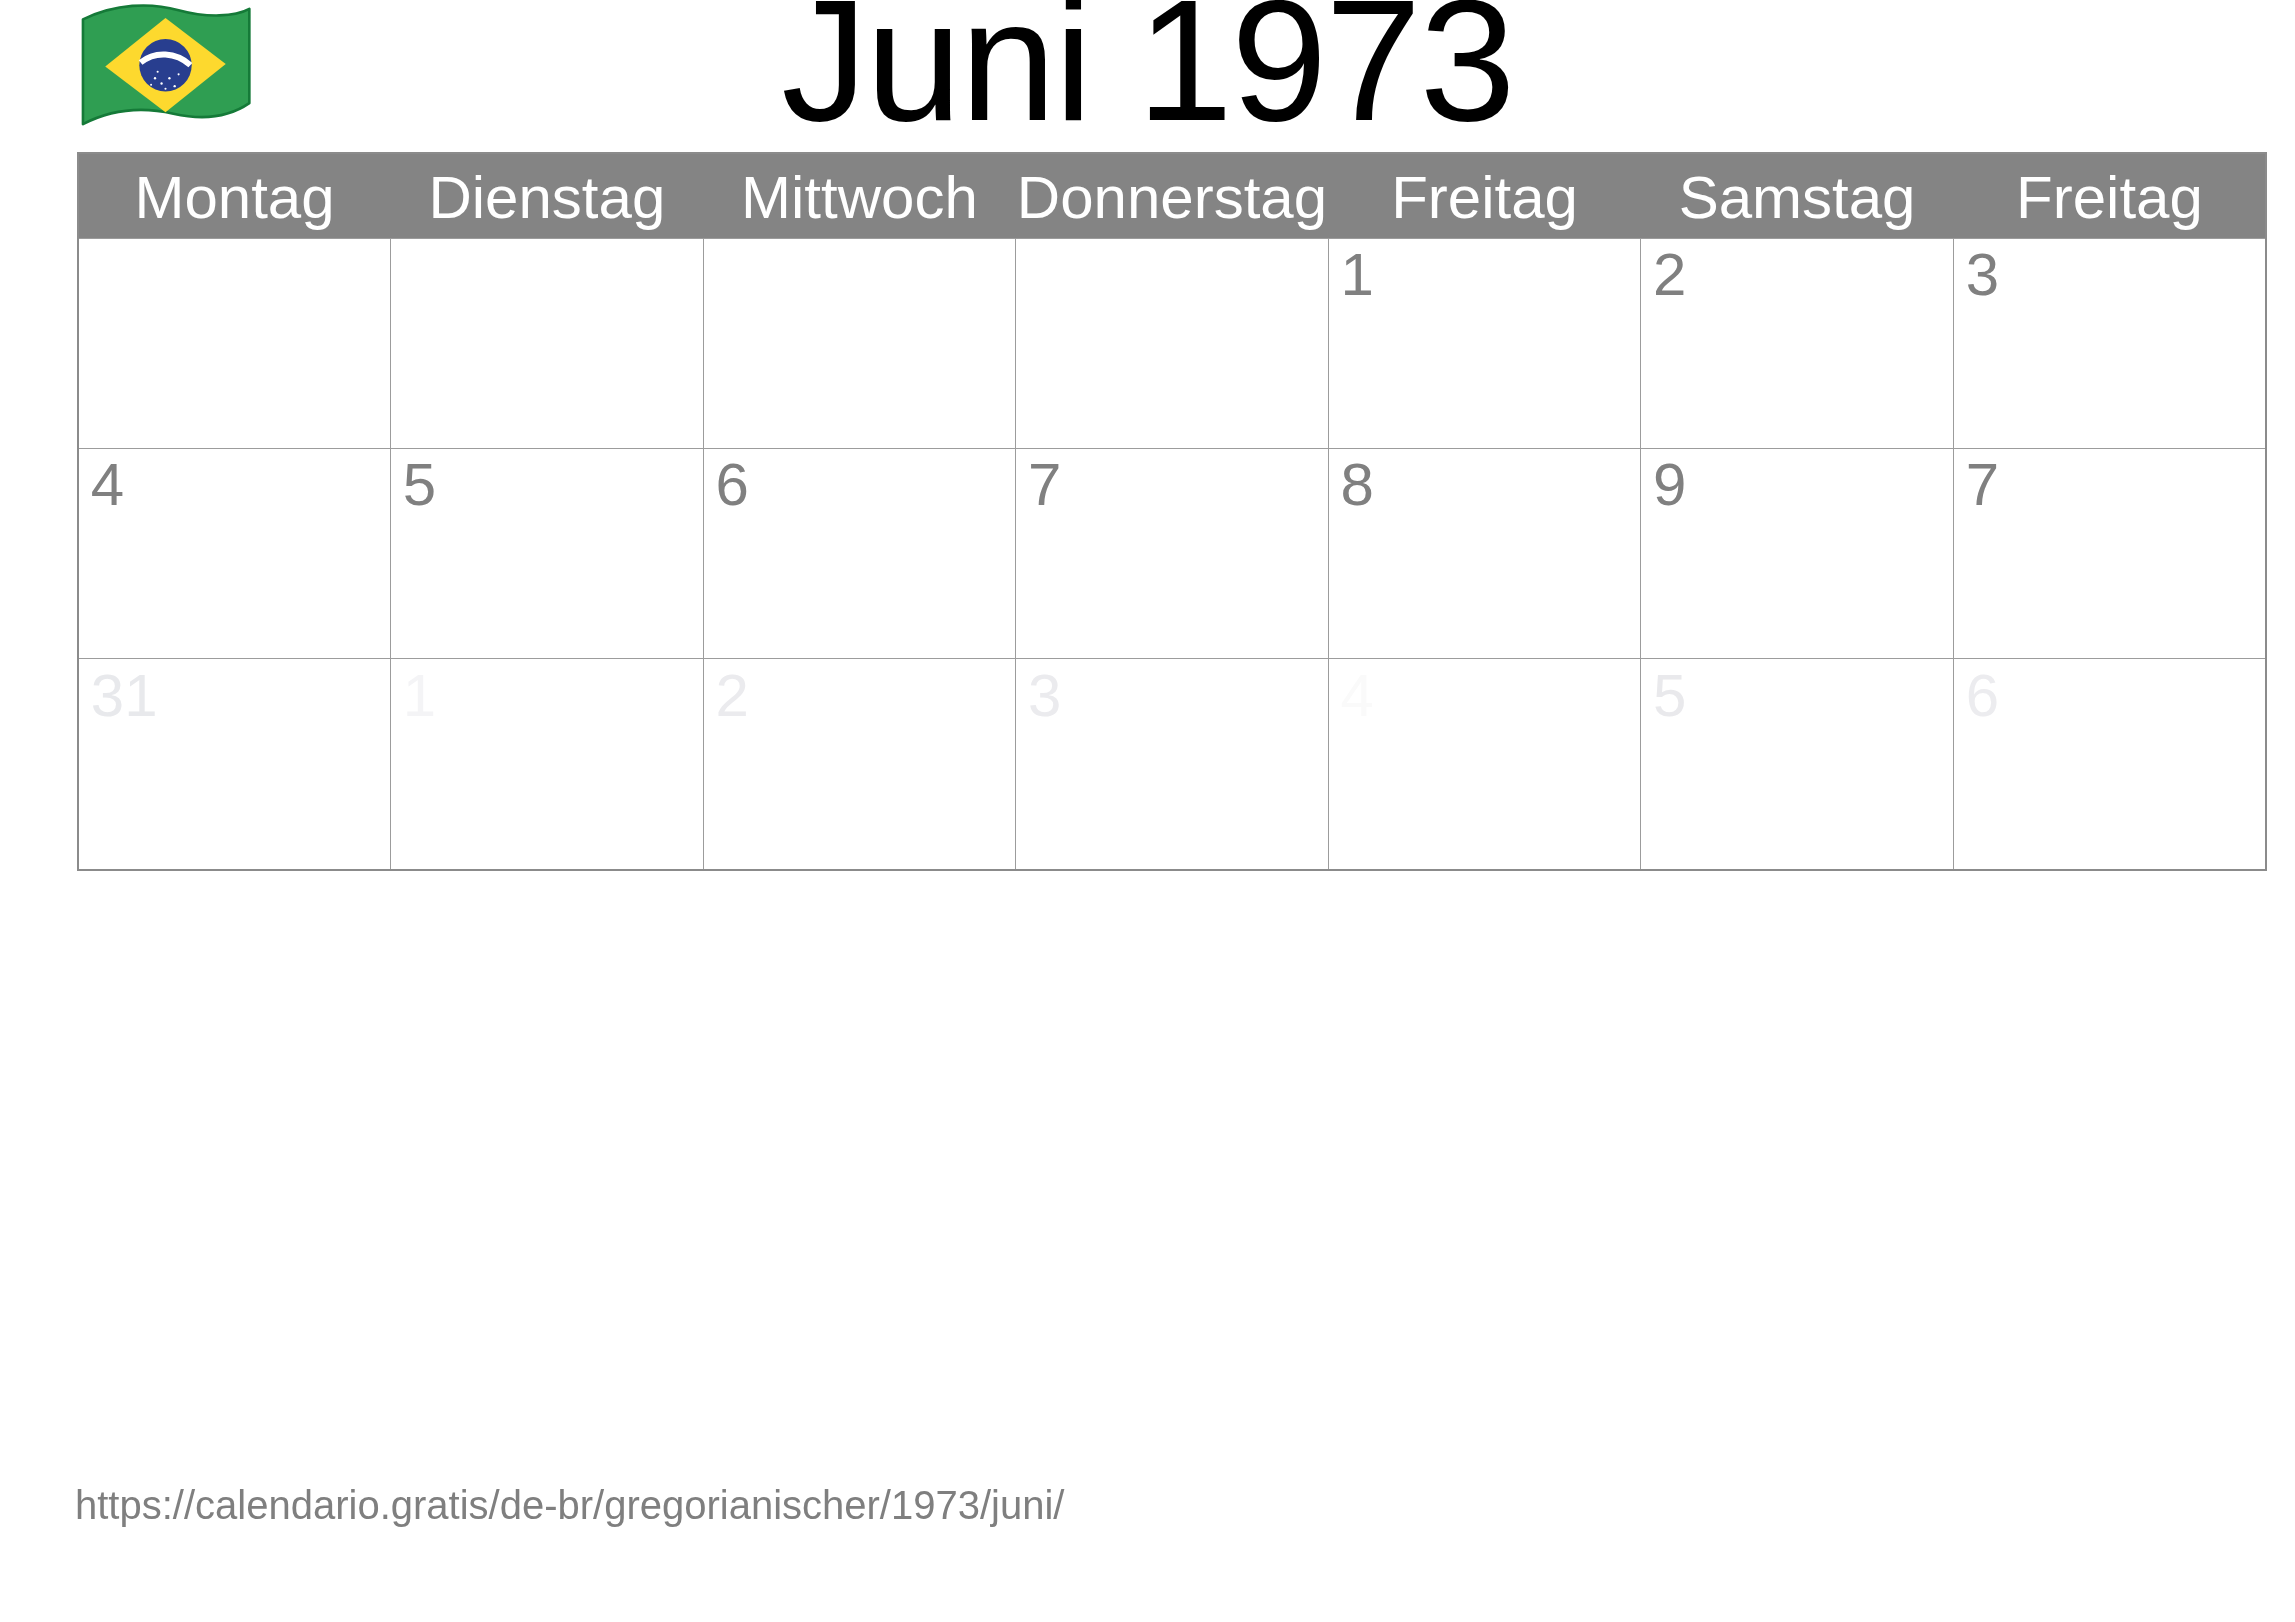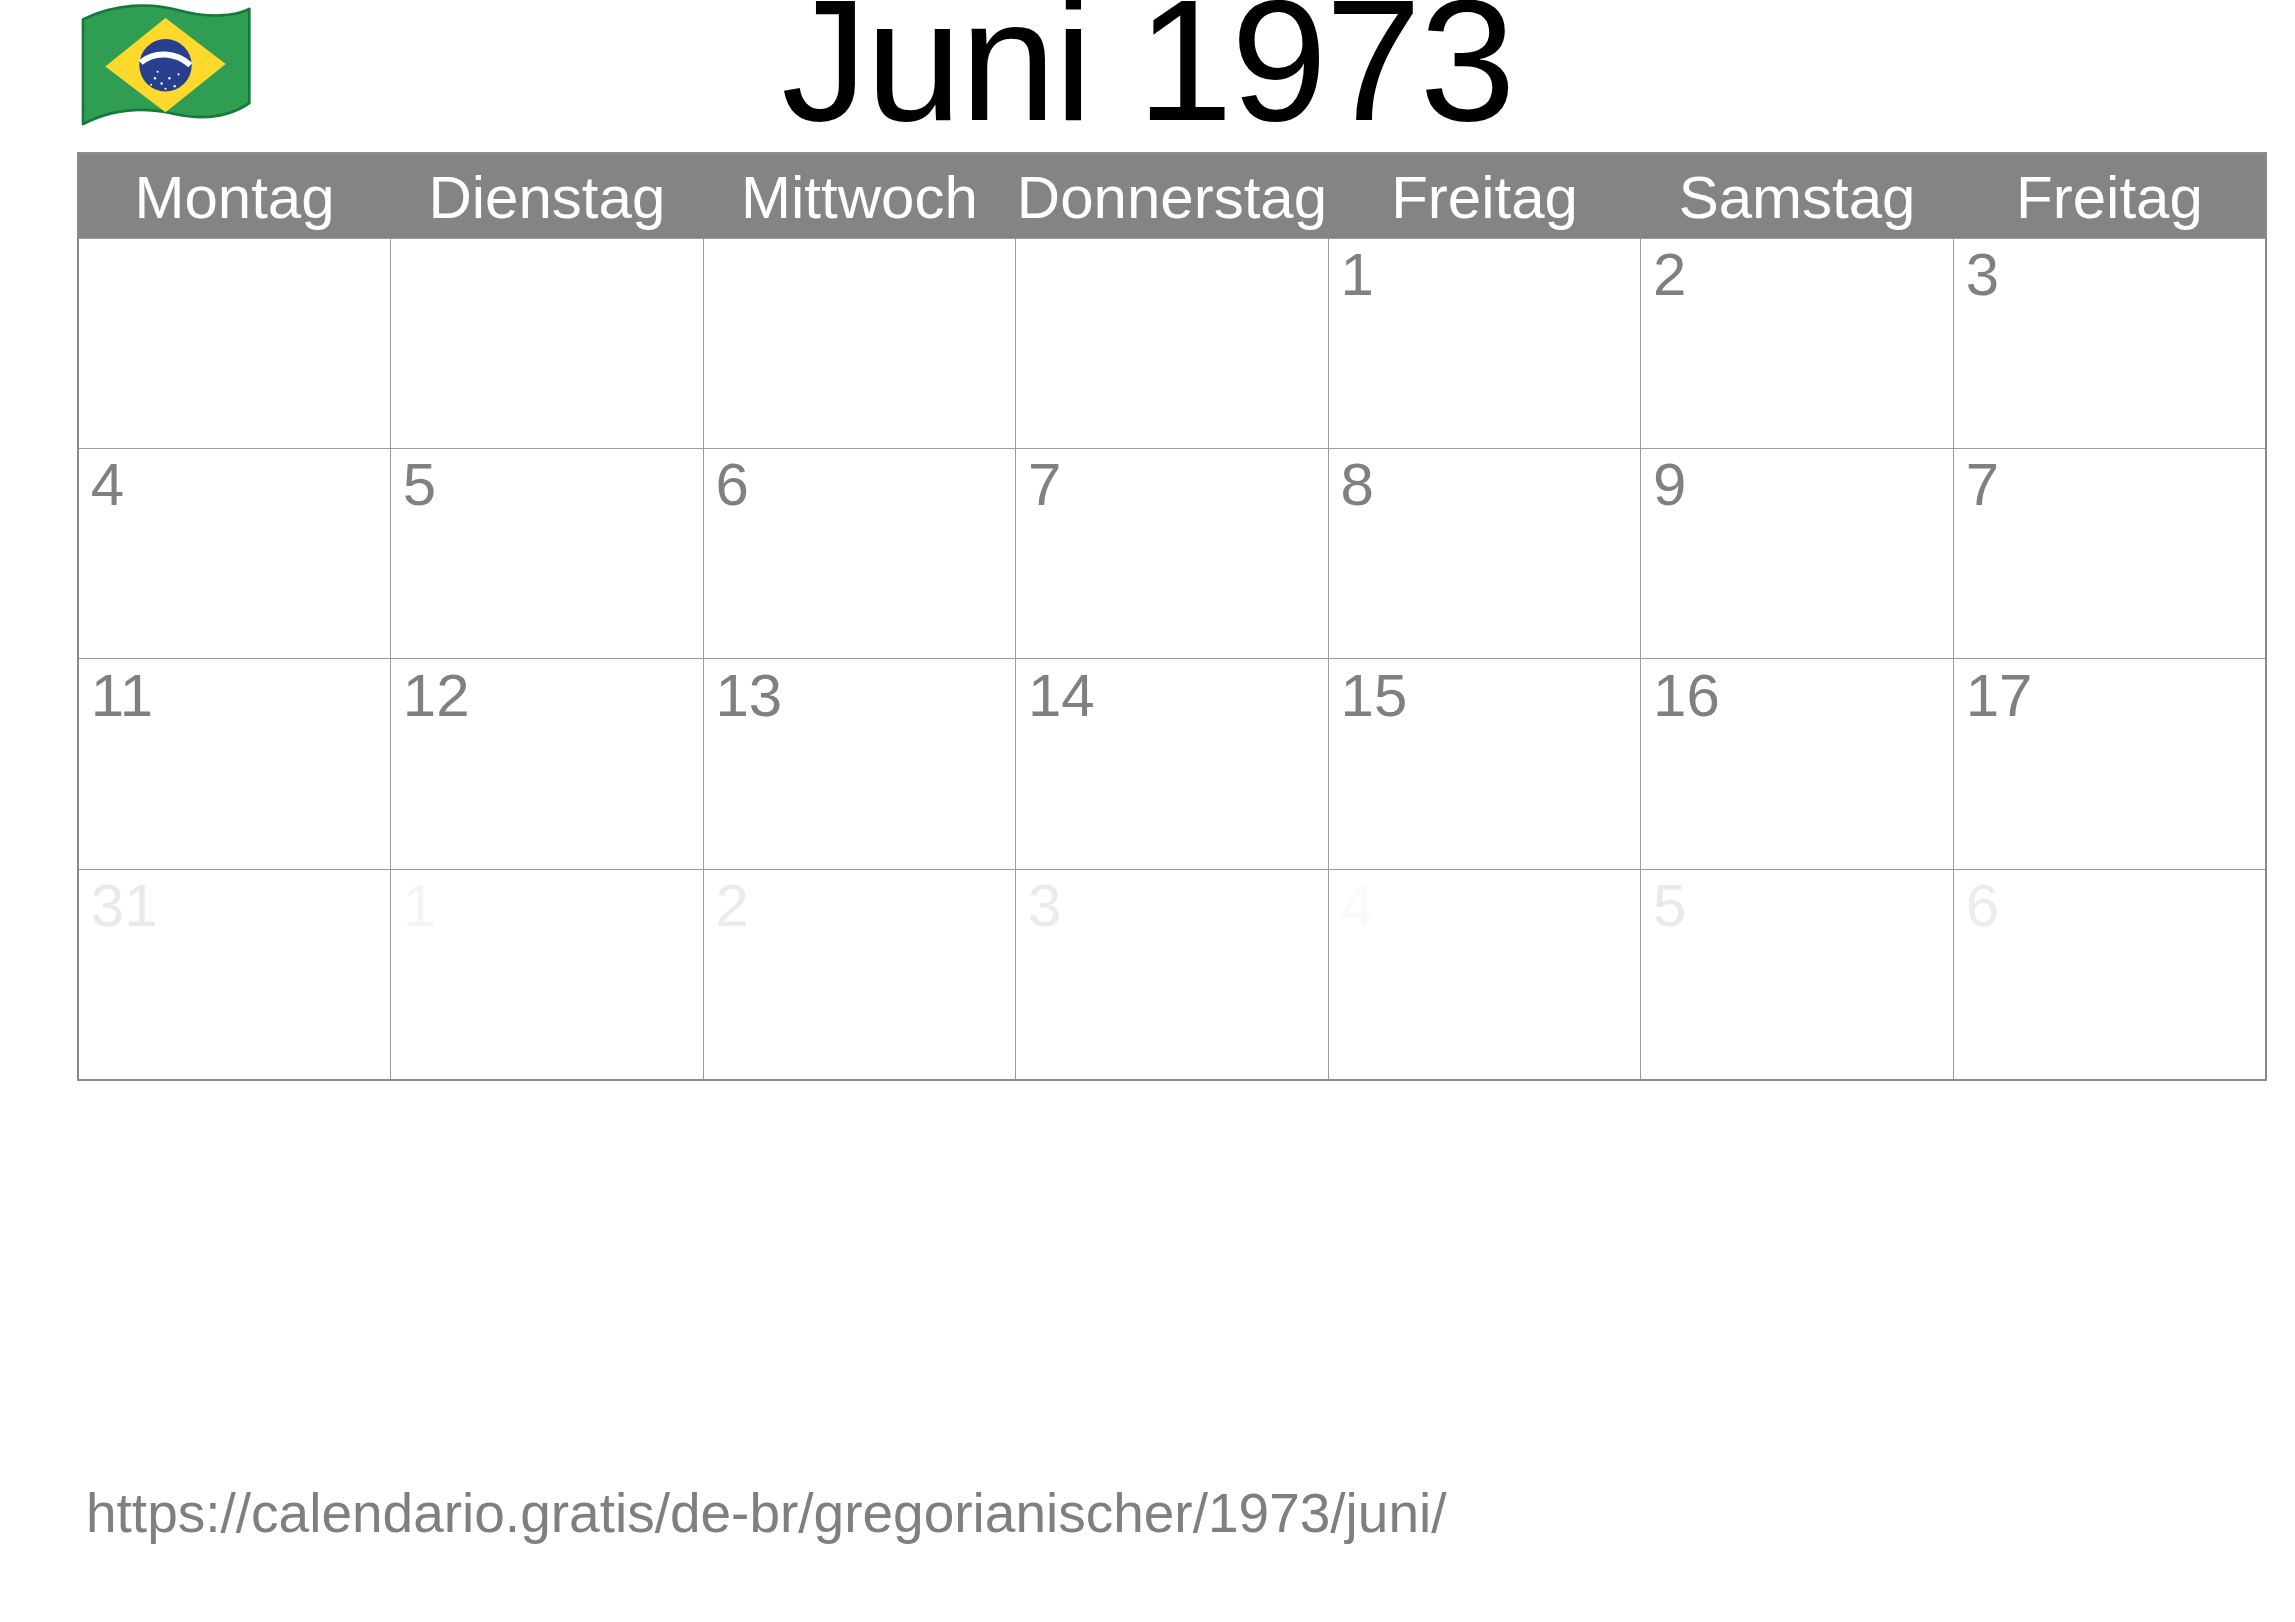--- a/index.html
+++ b/index.html
@@ -69,23 +69,23 @@
     font-size: 60px;
     text-align: left;
     vertical-align: top;
     padding: 1.3px 0 0 11.8px;
     border: 1.3px solid var(--grid-border, #9c9c9c);
     overflow: hidden;
   }
 
   .footer-url {
     position: absolute;
-    left: 86px;
+    left: 75px;
     top: 1483px;
-    font-size: 55px;
+    font-size: 40px;
     line-height: 1.1;
     color: var(--url-text, #7f7f7f);
     white-space: nowrap;
   }
 </style>
 </head>
 <body style="--title-text: #000000; --header-bg: #848484; --header-text: #ffffff; --date-text: #808080; --grid-border: #9c9c9c; --outer-border: #8b8b8b; --url-text: #7f7f7f;">
 
 <svg class="flag" viewBox="0 0 280 200" xmlns="http://www.w3.org/2000/svg" aria-hidden="true">
   <path fill="#2f9e52" stroke="#157a38" stroke-width="4" stroke-linejoin="round" d="M14,28 C64,4 116,2 160,14 C204,26 246,24 268,12
@@ -132,29 +132,20 @@
       <tr>
         <td>4</td>
         <td>5</td>
         <td>6</td>
         <td>7</td>
         <td>8</td>
         <td>9</td>
         <td>7</td>
       </tr>
       <tr>
-        <td>11</td>
-        <td>12</td>
-        <td>13</td>
-        <td>14</td>
-        <td>15</td>
-        <td>16</td>
-        <td>17</td>
-      </tr>
-      <tr>
         <td style="color: rgb(232, 233, 236);">31</td>
         <td style="color: rgb(244, 244, 246);">1</td>
         <td style="color: rgb(235, 235, 238);">2</td>
         <td style="color: rgb(235, 235, 238);">3</td>
         <td style="color: rgb(250, 250, 250);">4</td>
         <td style="color: rgb(233, 233, 236);">5</td>
         <td style="color: rgb(236, 236, 239);">6</td>
       </tr>
     </tbody>
 </table>

